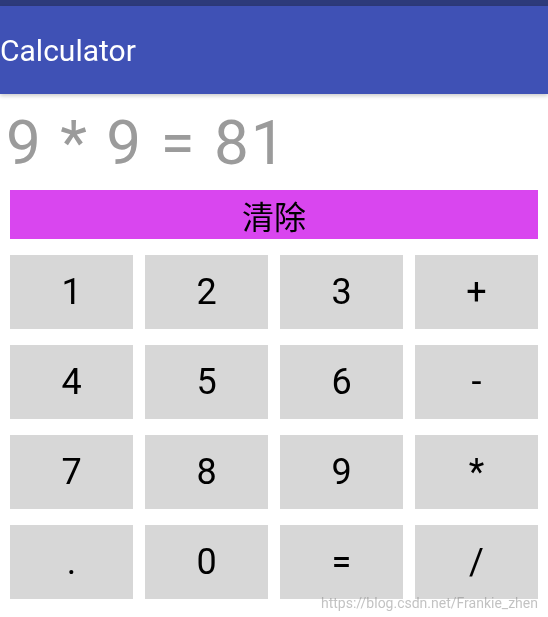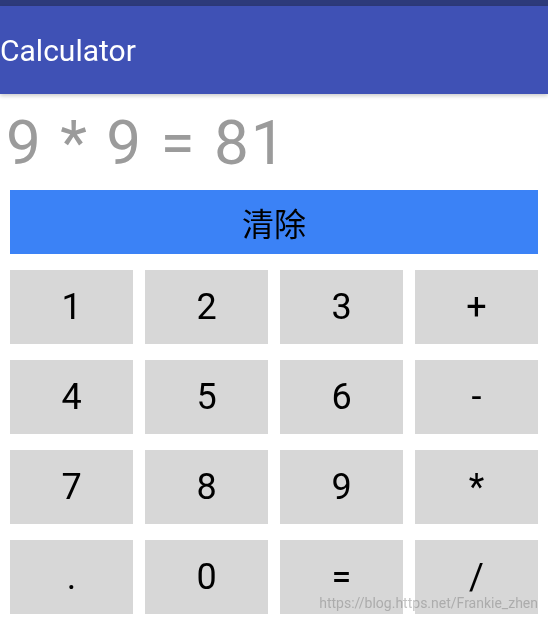--- a/index.html
+++ b/index.html
@@ -41,22 +41,22 @@
       font-size: 62px;
       font-weight: 400;
       letter-spacing: 2px;
     }
     .clear-row {
       padding: 0 10px;
       margin-bottom: 16px;
     }
     .clear-btn {
       width: 100%;
-      height: 64px;
-      background: #3b82f6;
+      height: 49px;
+      background: #d946ef;
       border: none;
       font-size: 32px;
       color: #000000;
       cursor: pointer;
       font-family: inherit;
     }
     .keypad {
       padding: 0 10px;
       display: grid;
       grid-template-columns: repeat(4, 1fr);
@@ -114,13 +114,13 @@
   <button class="key">8</button>
   <button class="key">9</button>
   <button class="key">*</button>
 
   <button class="key">.</button>
   <button class="key">0</button>
   <button class="key">=</button>
   <button class="key">/</button>
 </div>
 
-<div class="watermark">https://blog.https.net/Frankie_zhen</div>
+<div class="watermark">https://blog.csdn.net/Frankie_zhen</div>
 
 </body></html>

